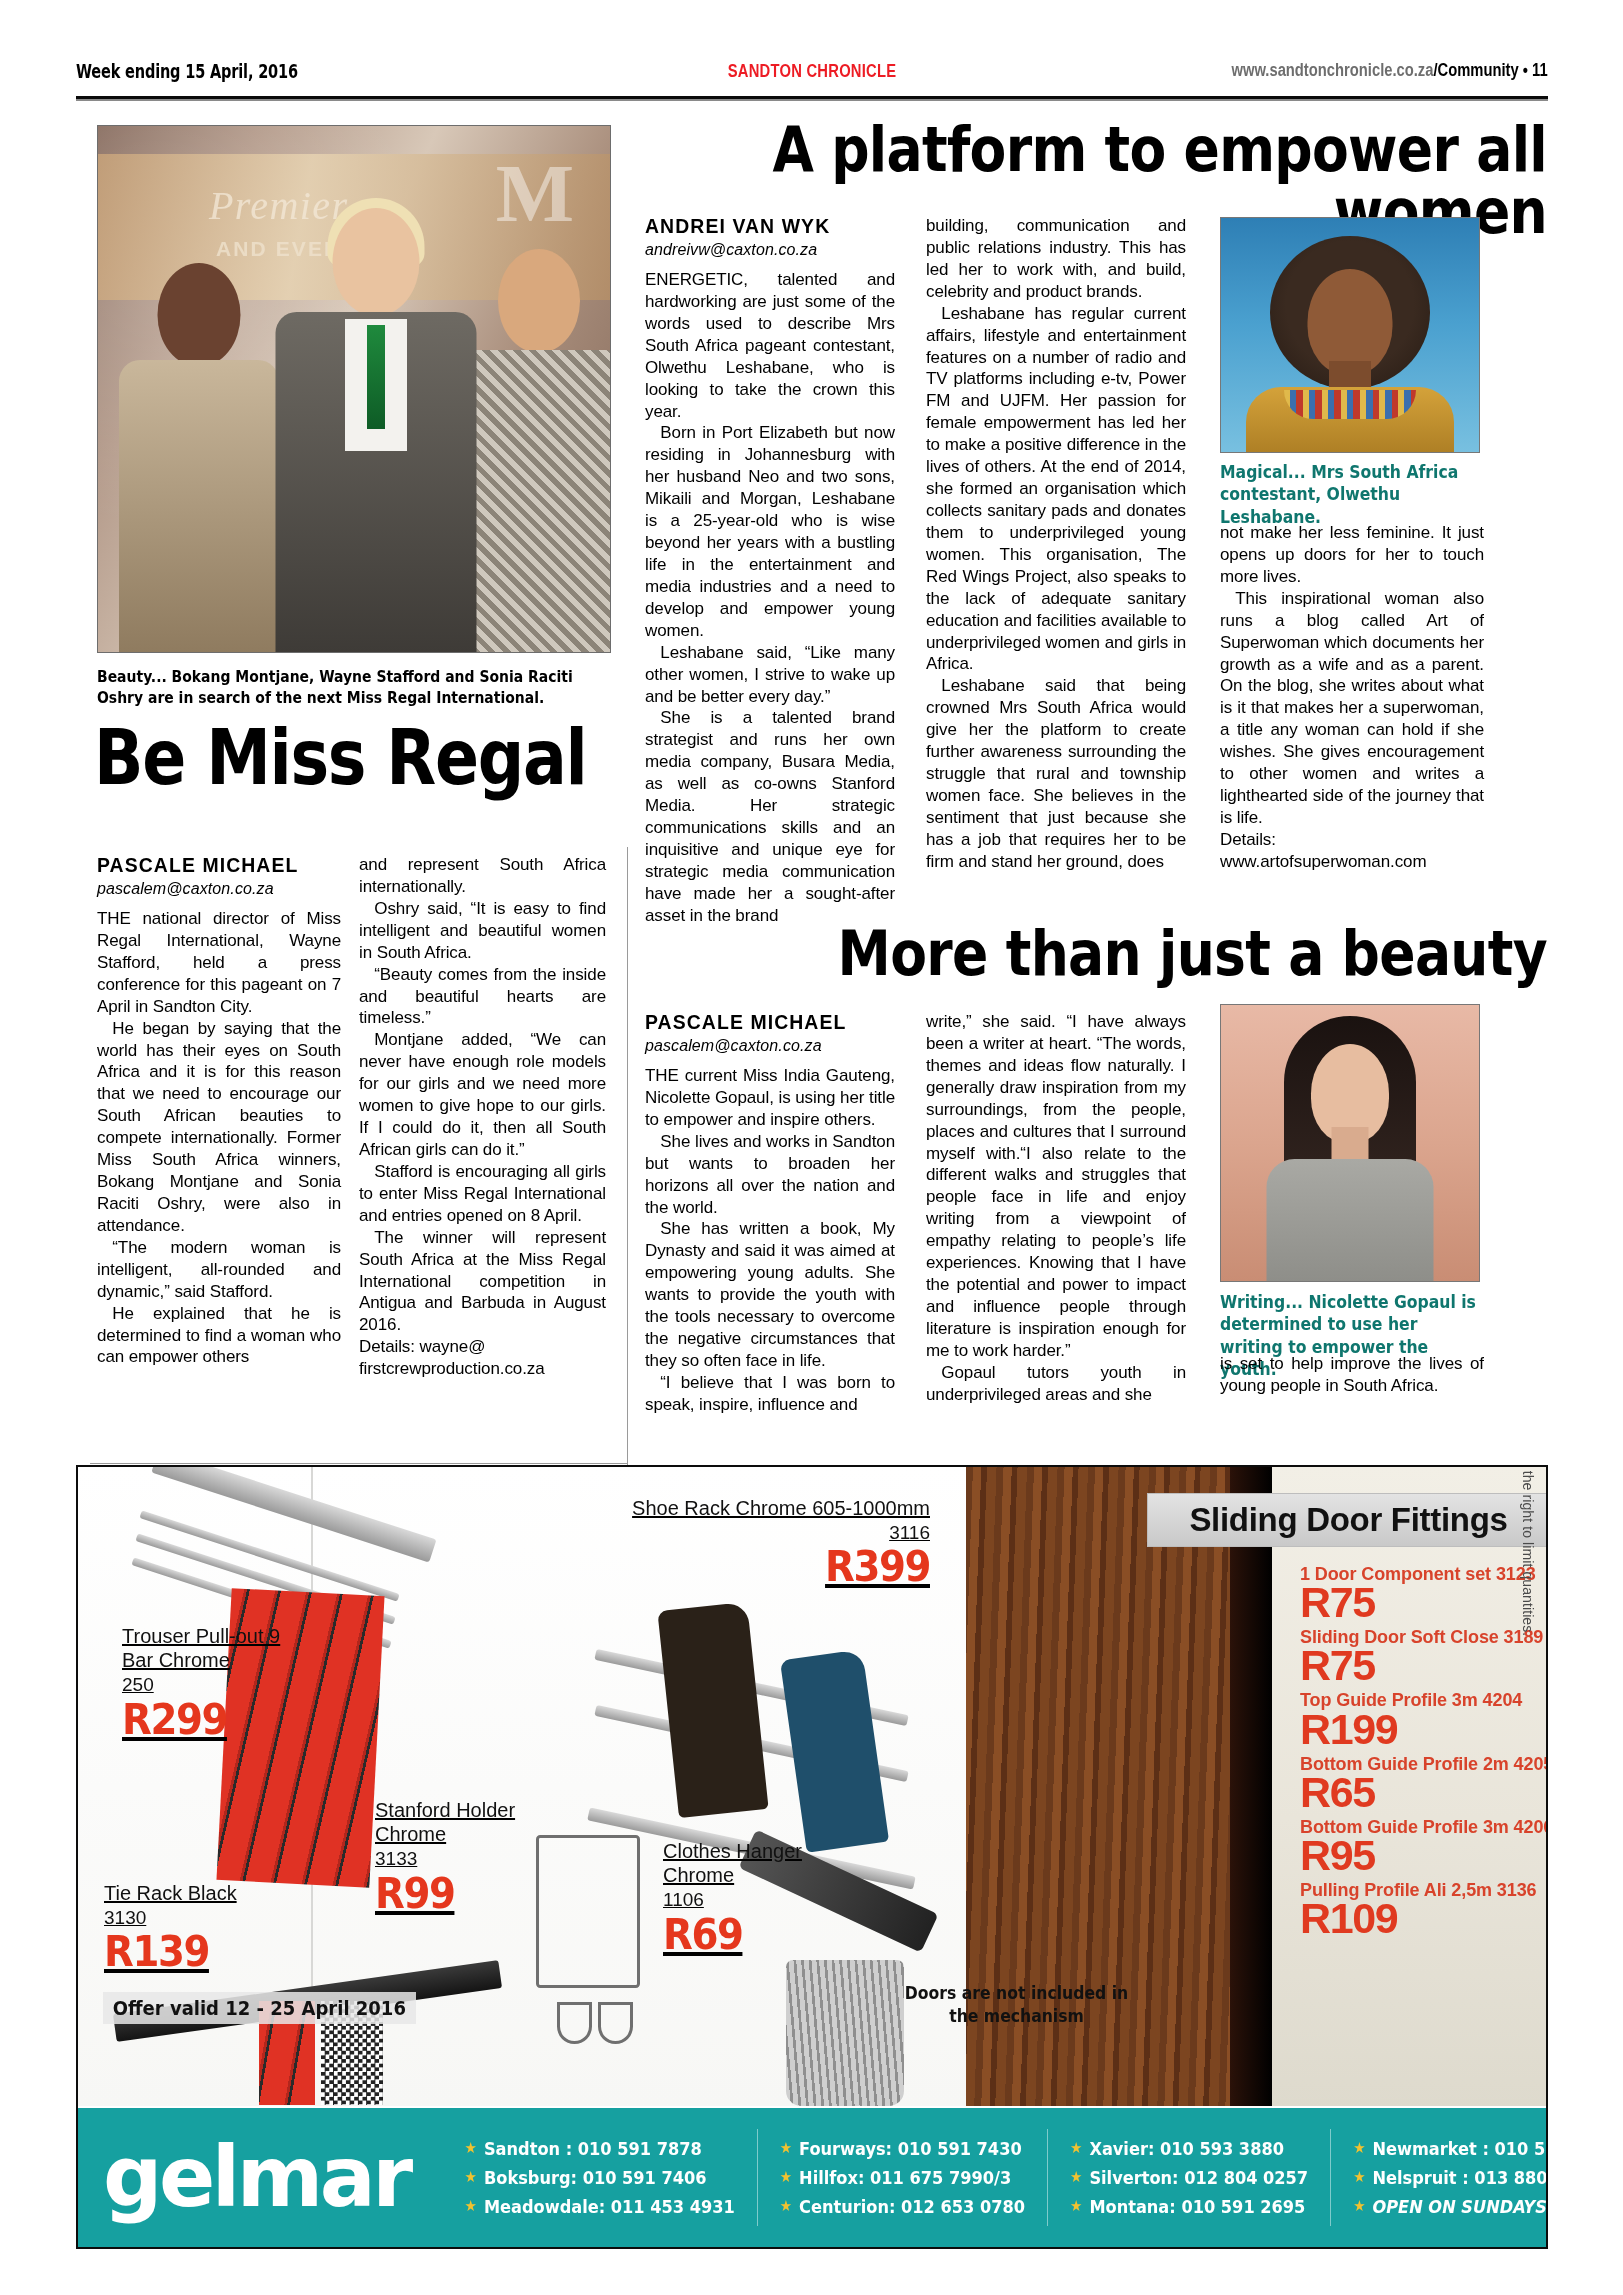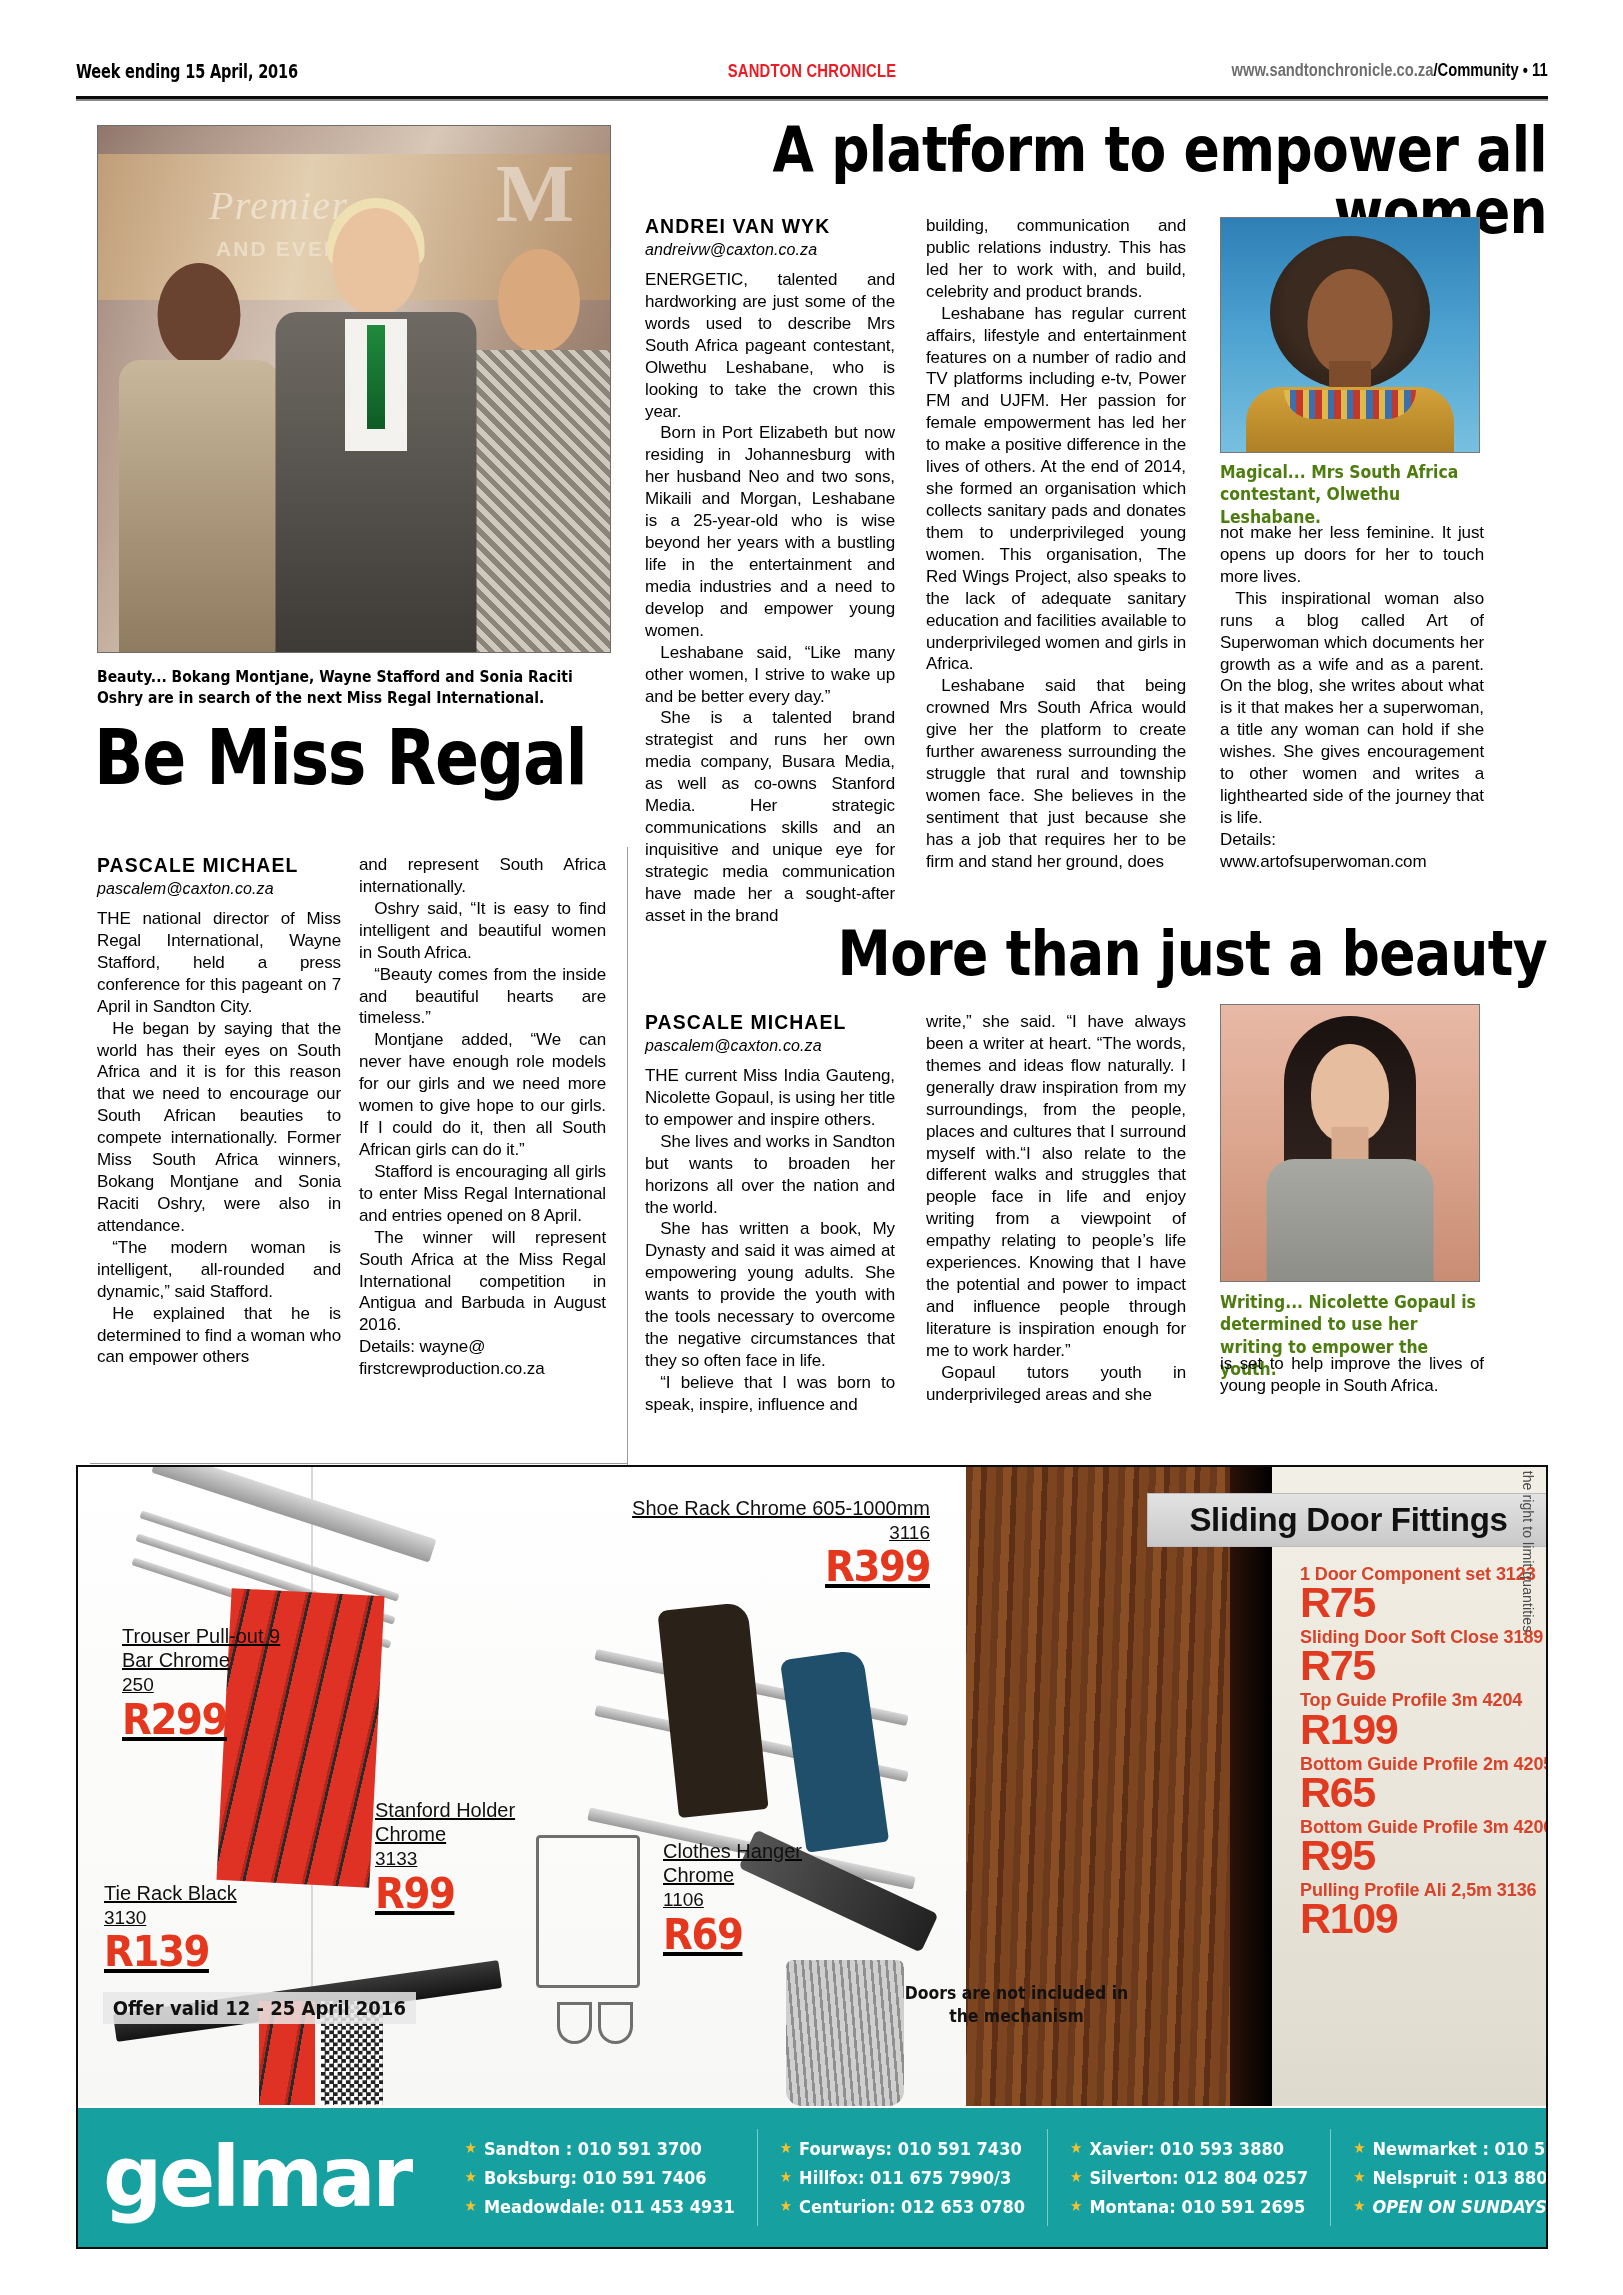--- a/index.html
+++ b/index.html
@@ -148,21 +148,21 @@
       background:radial-gradient(circle at 50% 45%, #3a2a20 0 55%, #241912 100%); }
   .a1-head { top:51px; width:85px; height:106px; border-radius:50% 50% 46% 46%;
       background:#8f5a37; }
   .a1-neck { top:143px; width:42px; height:35px; background:#7c4c2d; }
   .a1-body { top:169px; width:208px; height:76px; border-radius:35px 35px 0 0;
       background:linear-gradient(180deg,#d4a23a,#a87a22); }
   .a1-neckl { top:172px; width:132px; height:29px; border-radius:0 0 42px 42px;
       background:repeating-linear-gradient(90deg,#e0b94b 0 6.2px,#3b6fae 6.2px 12.5px,#c0392b 12.5px 19px); }
 
   .cap-bold {
-    font-weight:700; font-size:17.4px; line-height:1.28; color:#4d7c0f;
+    font-weight:700; font-size:17.4px; line-height:1.28; color:#0f766e;
     font-family:"DejaVu Sans Condensed","Liberation Sans Narrow","Liberation Sans",sans-serif;
   }
   .art1-cap { position:absolute; left:1144px; top:350px; width:264px; }
 
   
   .art2-head {
     position:absolute; left:562px; top:812px; width:909px;
     font-family:"DejaVu Sans Condensed","Liberation Sans Narrow","Liberation Sans",sans-serif;
     font-weight:700; font-size:62px; line-height:1; letter-spacing:-0.7px; text-align:right;
     transform:scaleX(0.96); transform-origin:right top;
@@ -499,21 +499,21 @@
       <div class="ad-fineprint">E&amp;OE. While stocks last! Vat included. We reserve the right to limit quantities.</div>
       <div class="ad-fineprint2">Accessories not included in price.</div>
     </div>
 
     <div class="gelmar-strip">
       <div class="gelmar-logo">gelmar</div>
       <div class="branch-cols">
         <div class="branch-col">
           <div class="branch">
               <span class="star">★</span>
-              <span class="txt">Sandton : 010 591 3700</span>
+              <span class="txt">Sandton : 010 591 7878</span>
             </div>
           <div class="branch">
               <span class="star">★</span>
               <span class="txt">Boksburg: 010 591 7406</span>
             </div>
           <div class="branch">
               <span class="star">★</span>
               <span class="txt">Meadowdale: 011 453 4931</span>
             </div>
         </div>

